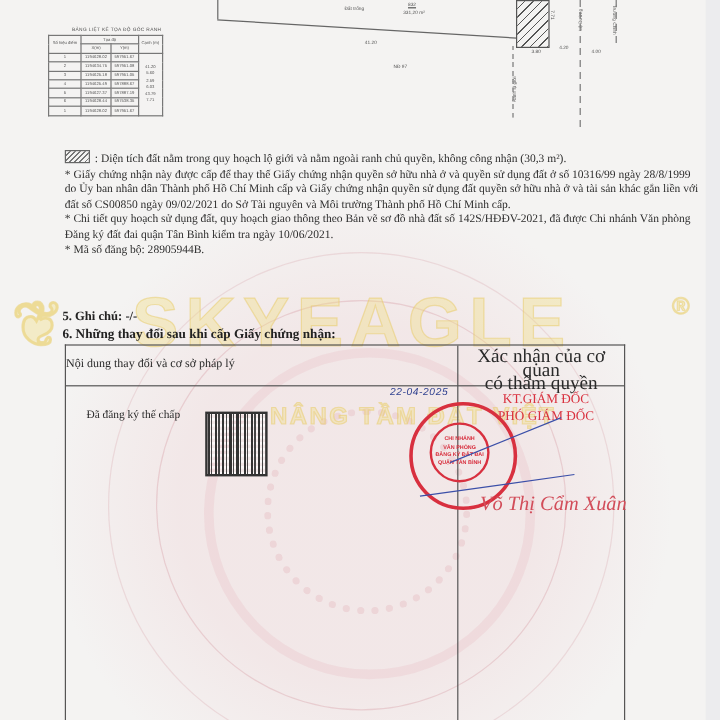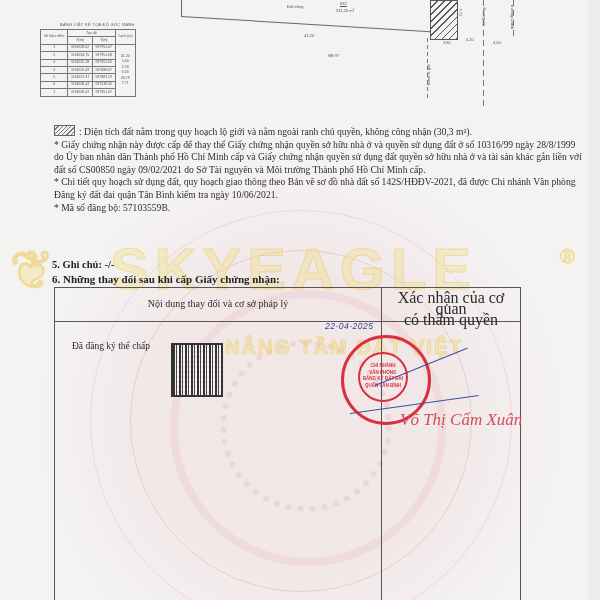--- a/index.html
+++ b/index.html
@@ -37,21 +37,21 @@
   
   .notes { position:absolute; left:27px; top:125px; width:560px; font-size:9.6px; line-height:12.6px; color:#2e2e2e; }
   .notes p { margin:0;padding-left:27px; }
   .legend-swatch { display:inline-block; width:19px; height:9px; border:1px solid #666; vertical-align:-1px; margin-right:4px;
     background:repeating-linear-gradient(135deg, transparent 0 2px, #777 2px 3px); }
   .sec { position:absolute; left:52px; font-weight:bold; font-size:10.5px; color:#222; }
   
   .changes { position:absolute; left:54px; top:287px; width:465px; height:320px; border:1px solid #555; border-bottom:none; }
   .changes .vline { position:absolute; left:326px; top:0; bottom:0; width:1px; background:#555; }
   .changes .hline { position:absolute; left:0; right:0; top:33px; height:1px; background:#555; }
-  .hdr-left { position:absolute; left:0; width:326px; top:10px; text-align:center; font-size:10px; }
+  .hdr-left { position:absolute; left:0; width:326px; top:10px; font-size:10px; }
   .hdr-right { position:absolute; left:327px; width:138px; top:4px; text-align:center; font-size:16px; line-height:11px; }
   .entry-text { position:absolute; left:17px; top:53px; font-size:9.5px; }
   .qr {
     position:absolute; left:116px; top:55px; width:48px; height:50px;
     background:
       repeating-linear-gradient(90deg, #333 0 2px, transparent 2px 3px, #444 3px 4px, transparent 4px 6px),
       repeating-linear-gradient(0deg, rgba(255,255,255,0.7) 0 2px, transparent 2px 4px, rgba(255,255,255,0.5) 4px 5px);
     background-blend-mode:normal;
     border:2px solid #333;
   }
@@ -158,39 +158,43 @@
   <div class="map-label" style="left:500px;top:14px;transform:rotate(90deg);">Trường Chinh</div>
   <div class="map-label" style="left:418px;top:72px;transform:rotate(-90deg);">Ranh lộ giới</div>
   <div class="map-line" style="left:483px;top:0;width:1px;height:110px;background:repeating-linear-gradient(180deg,#777 0 6px,transparent 6px 10px);"></div>
   <div class="map-line" style="left:513px;top:0;width:1px;height:40px;background:repeating-linear-gradient(180deg,#777 0 6px,transparent 6px 10px);"></div>
   <div class="map-line" style="left:427px;top:38px;width:1px;height:60px;background:repeating-linear-gradient(180deg,#777 0 4px,transparent 4px 7px);"></div>
 
   <div class="notes">
     <p><span class="legend-swatch"></span><span>: Diện tích đất nằm trong quy hoạch lộ giới và nằm ngoài ranh chủ quyền, không công nhận (30,3 m²).</span></p>
     <p>* Giấy chứng nhận này được cấp để thay thế Giấy chứng nhận quyền sở hữu nhà ở và quyền sử dụng đất ở số 10316/99 ngày 28/8/1999 do Ủy ban nhân dân Thành phố Hồ Chí Minh cấp và Giấy chứng nhận quyền sử dụng đất quyền sở hữu nhà ở và tài sản khác gắn liền với đất số CS00850 ngày 09/02/2021 do Sở Tài nguyên và Môi trường Thành phố Hồ Chí Minh cấp.</p>
     <p>* Chi tiết quy hoạch sử dụng đất, quy hoạch giao thông theo Bản vẽ sơ đồ nhà đất số 142S/HĐĐV-2021, đã được Chi nhánh Văn phòng Đăng ký đất đai quận Tân Bình kiểm tra ngày 10/06/2021.</p>
-    <p>* Mã số đăng bộ: 57103559B.</p>
+    <p>* Mã số đăng bộ: 28905944B.</p>
   </div>
 
   <div class="sec" style="top:259px;">5. Ghi chú: -/-</div>
   <div class="sec" style="top:273px;font-size:11px;text-align:right;">6. Những thay đổi sau khi cấp Giấy chứng nhận:</div>
 
   <div class="changes">
     <div class="vline"></div>
     <div class="hline"></div>
     <div class="hdr-left">Nội dung thay đổi và cơ sở pháp lý</div>
     <div class="hdr-right">
       <div>Xác nhận của cơ quan</div>
       <div>có thẩm quyền</div>
     </div>
 
     <div class="entry-text">Đã đăng ký thế chấp</div>
     <div class="qr"></div>
 
     <div class="date-stamp">22-04-2025</div>
+    <div class="title-stamp">
+      <div>KT.GIÁM ĐỐC</div>
+      <div>PHÓ GIÁM ĐỐC</div>
+    </div>
 
     <div class="seal">
       <div class="seal-inner">
         <div>CHI NHÁNH</div>
         <div>VĂN PHÒNG</div>
         <div>ĐĂNG KÝ ĐẤT ĐAI</div>
         <div>QUẬN TÂN BÌNH</div>
       </div>
     </div>
 

